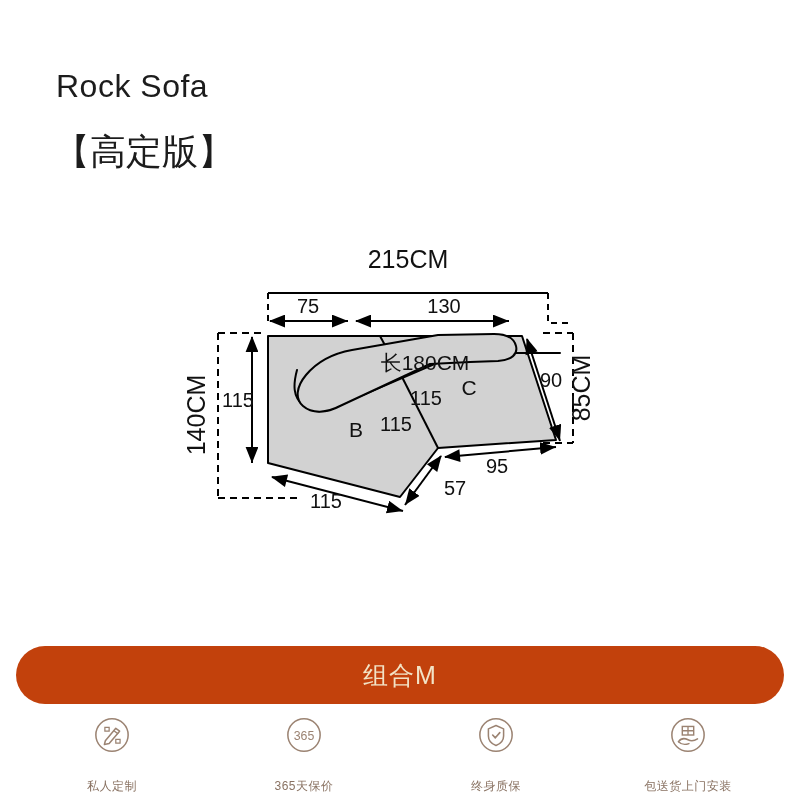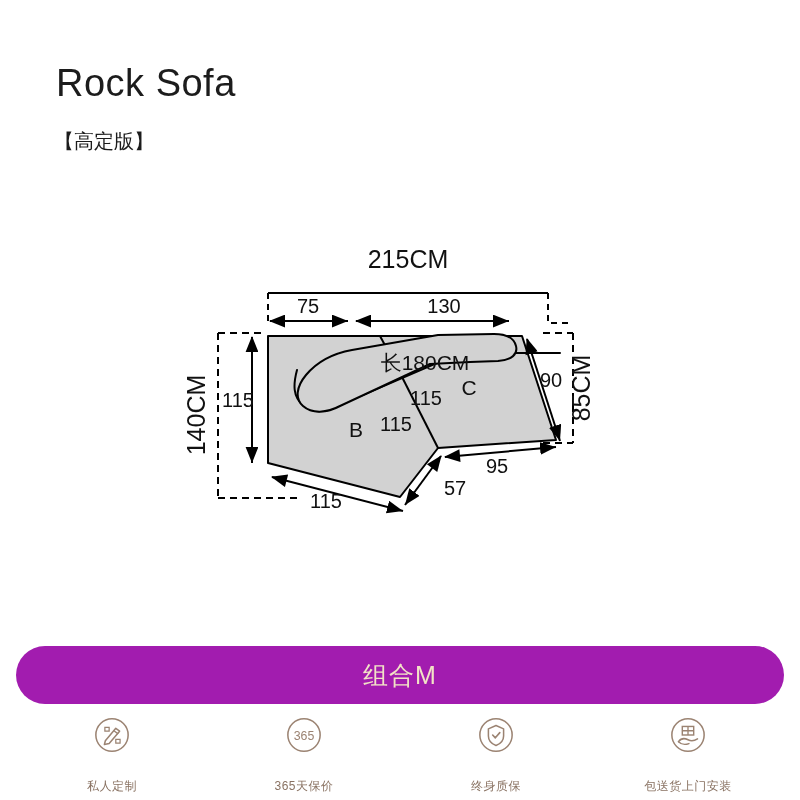--- a/index.html
+++ b/index.html
@@ -19,32 +19,32 @@
   
   #header {
     position: absolute;
     left: 0;
     top: 0;
     width: 800px;
   }
   #title-main {
     position: absolute;
     left: 56px;
-    top: 62px;
-    font-size: 38px;
+    top: 68px;
+    font-size: 32px;
     font-weight: 400;
     letter-spacing: 0.5px;
     color: #1c1c1c;
     white-space: nowrap;
   }
   #title-sub {
     position: absolute;
     left: 54px;
     top: 128px;
-    font-size: 20px;
+    font-size: 36px;
     font-weight: 400;
     color: #1c1c1c;
     white-space: nowrap;
   }
 
   
   #diagram-wrap {
     position: absolute;
     left: 0;
     top: 215px;
@@ -59,21 +59,21 @@
     fill: #111;
   }
 
   
   #combo-bar {
     position: absolute;
     left: 16px;
     top: 646px;
     width: 768px;
     height: 58px;
-    background: #a21caf;
+    background: #c2410c;
     border-radius: 29px;
     display: flex;
     align-items: center;
     justify-content: center;
   }
   #combo-label {
     color: #f2e3c6;
     font-size: 25px;
     letter-spacing: 1px;
   }

